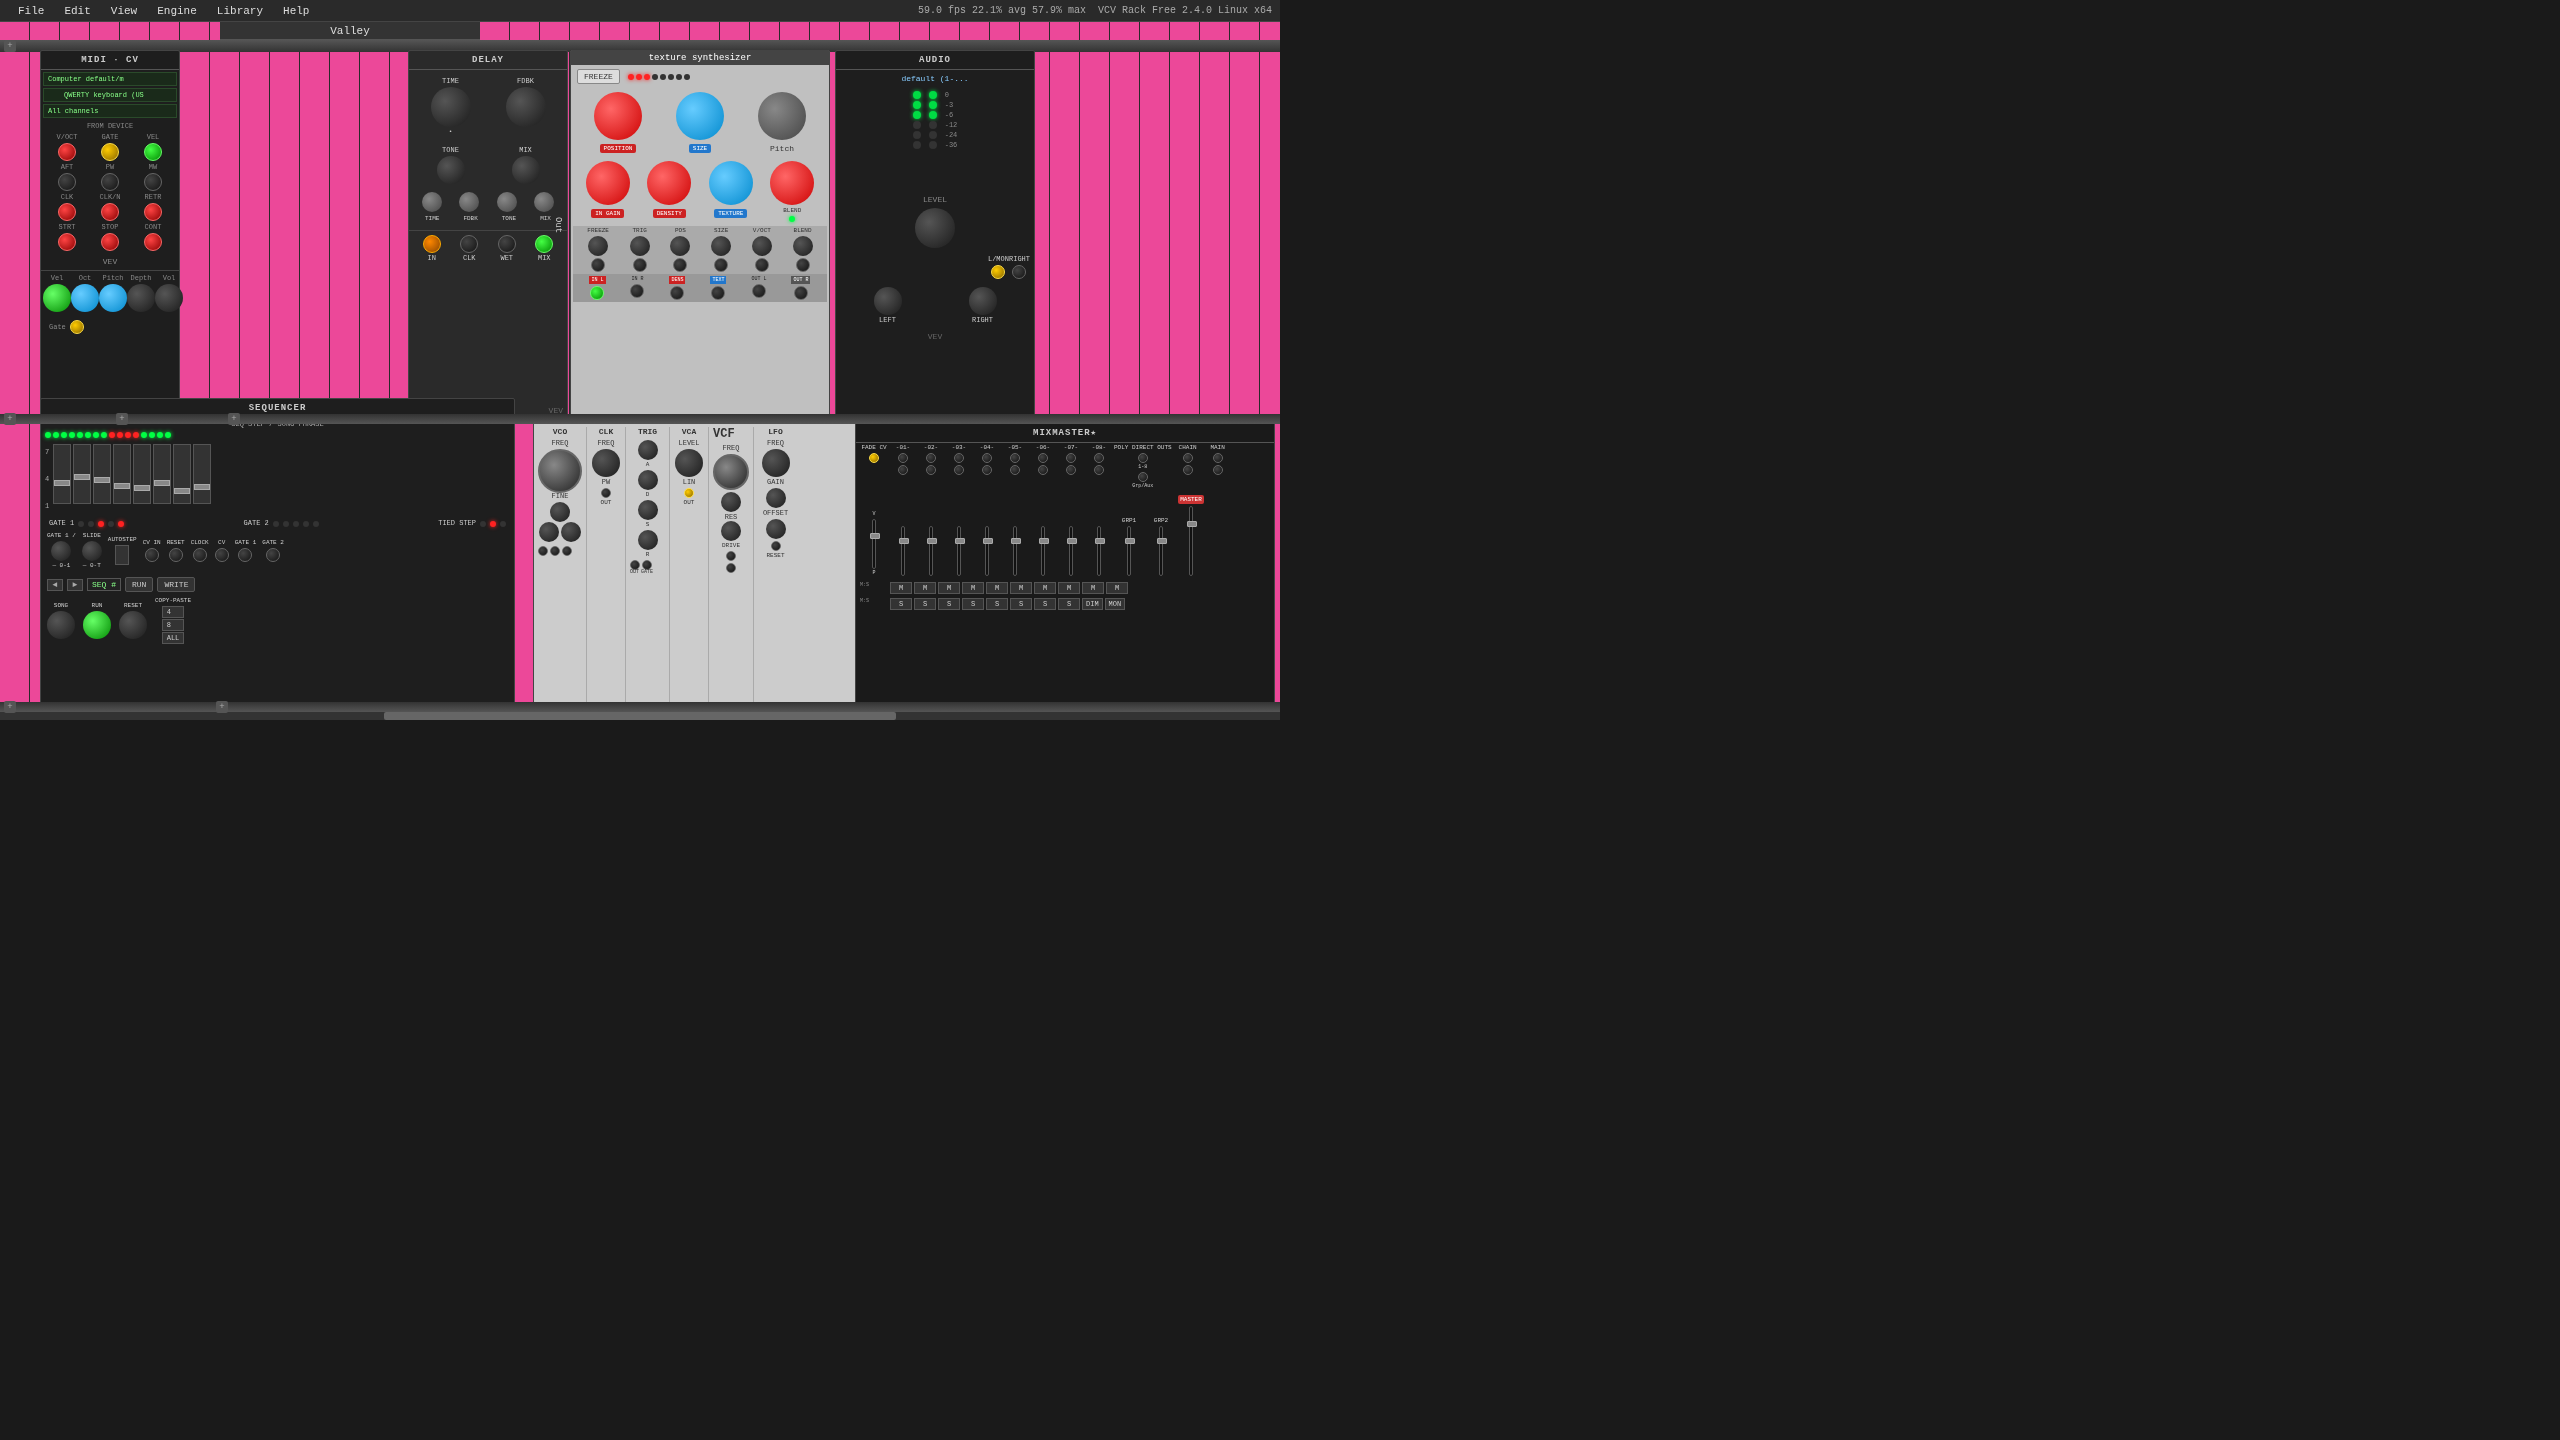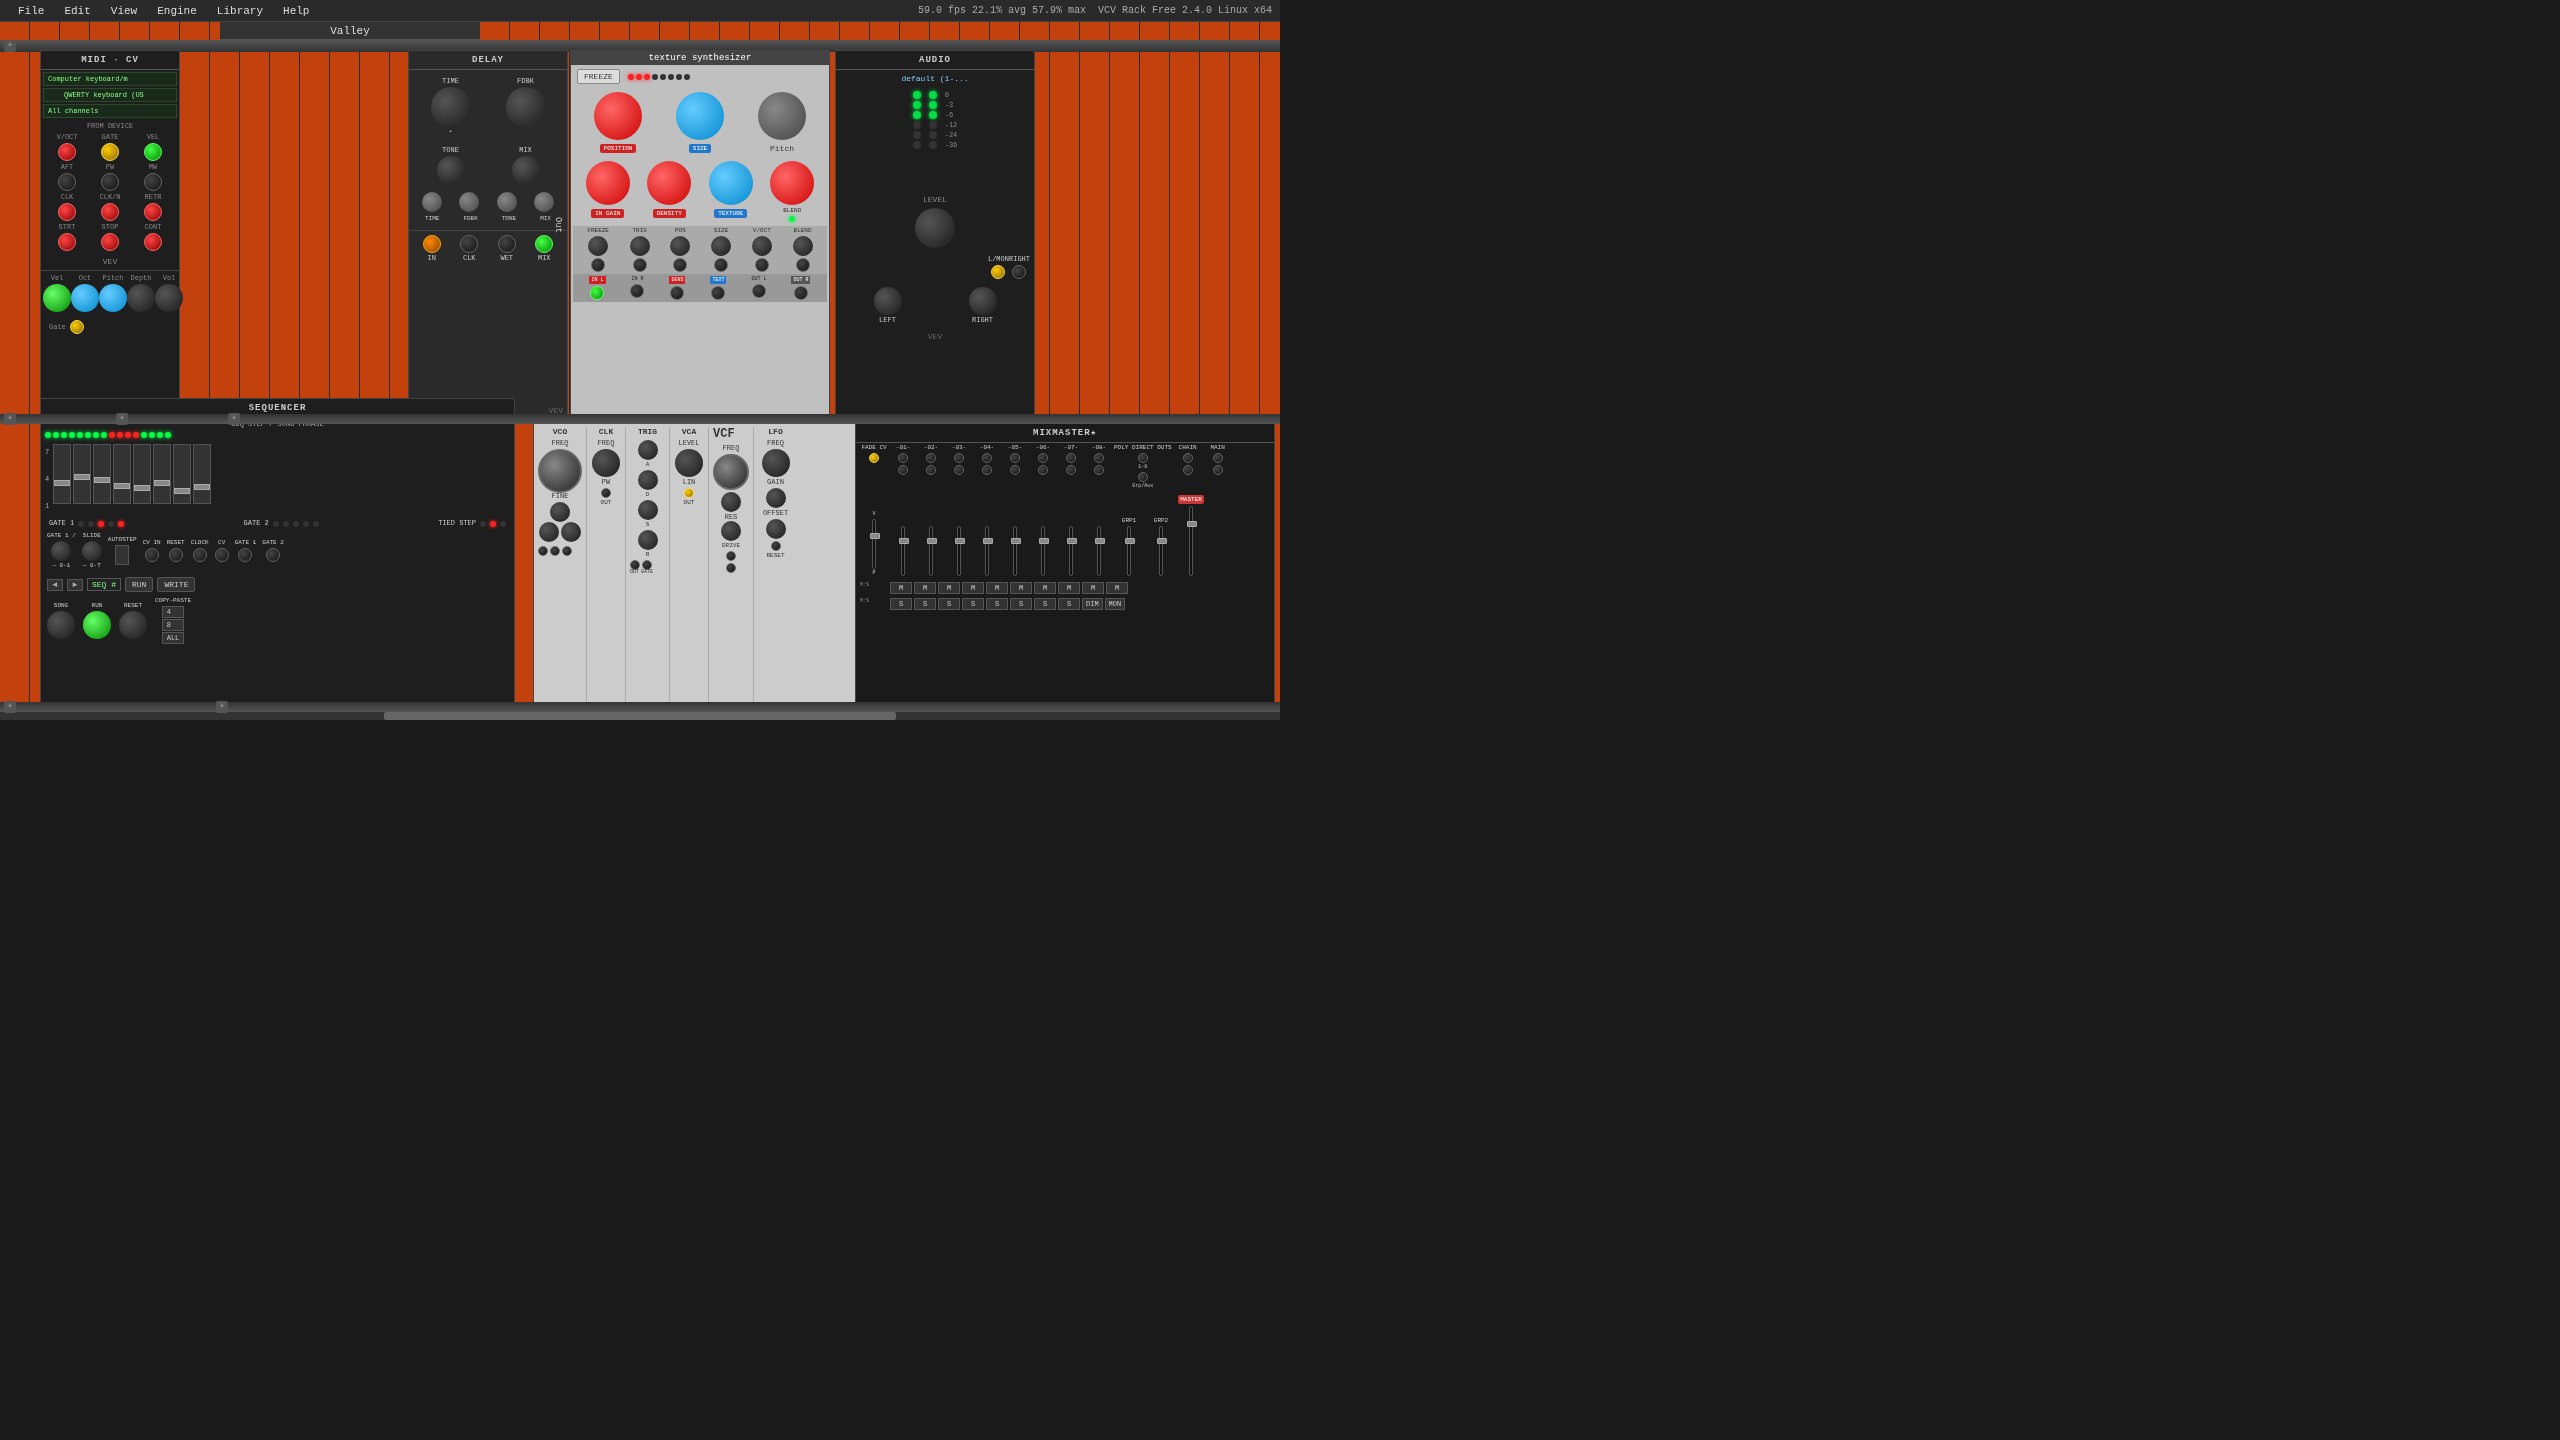--- a/index.html
+++ b/index.html
@@ -42,21 +42,21 @@
       gap: 12px;
       font-size: 10px;
       color: #aaa;
     }
 
     
     .rack {
       position: absolute;
       top: 22px;
       left: 0; right: 0; bottom: 0;
-      background: #c2410c;
+      background: #ec4899;
       overflow: hidden;
     }
 
     
     .module {
       position: absolute;
       background: #2d2d2d;
       border: 1px solid #444;
       border-radius: 2px;
     }
@@ -308,21 +308,21 @@
     <span style="font-size:11px; color:#ddd;">Valley</span>
   </div>
 
   <div style="position:absolute; top:18px; left:0; right:0; height:12px; background:linear-gradient(180deg,#555,#333); display:flex; align-items:center; gap:8px; padding:0 4px;">
     <div class="plus-btn">+</div>
   </div>
 
   <div class="module module-midi">
     <div class="module-title">MIDI · CV</div>
 
-    <div style="padding:2px 4px; font-size:7px; color:#88ff88; background:#1a2a1a; border:1px solid #2a4a2a; margin:2px;">Computer keyboard/m</div>
+    <div style="padding:2px 4px; font-size:7px; color:#88ff88; background:#1a2a1a; border:1px solid #2a4a2a; margin:2px;">Computer default/m</div>
     <div style="padding:2px 20px; font-size:7px; color:#88ff88; background:#1a2a1a; border:1px solid #2a4a2a; margin:2px;">QWERTY keyboard (US</div>
     <div style="padding:2px 4px; font-size:7px; color:#88ff88; background:#1a2a1a; border:1px solid #2a4a2a; margin:2px;">All channels</div>
 
     <div style="text-align:center; font-size:7px; color:#888; margin:4px 0 2px;">FROM DEVICE</div>
 
     <div style="display:grid; grid-template-columns:repeat(3,1fr); gap:3px; padding:2px 6px;">
 
       <div class="col">
         <div class="lbl">V/OCT</div>
         <div class="jack jack-lg jack-red"></div>

